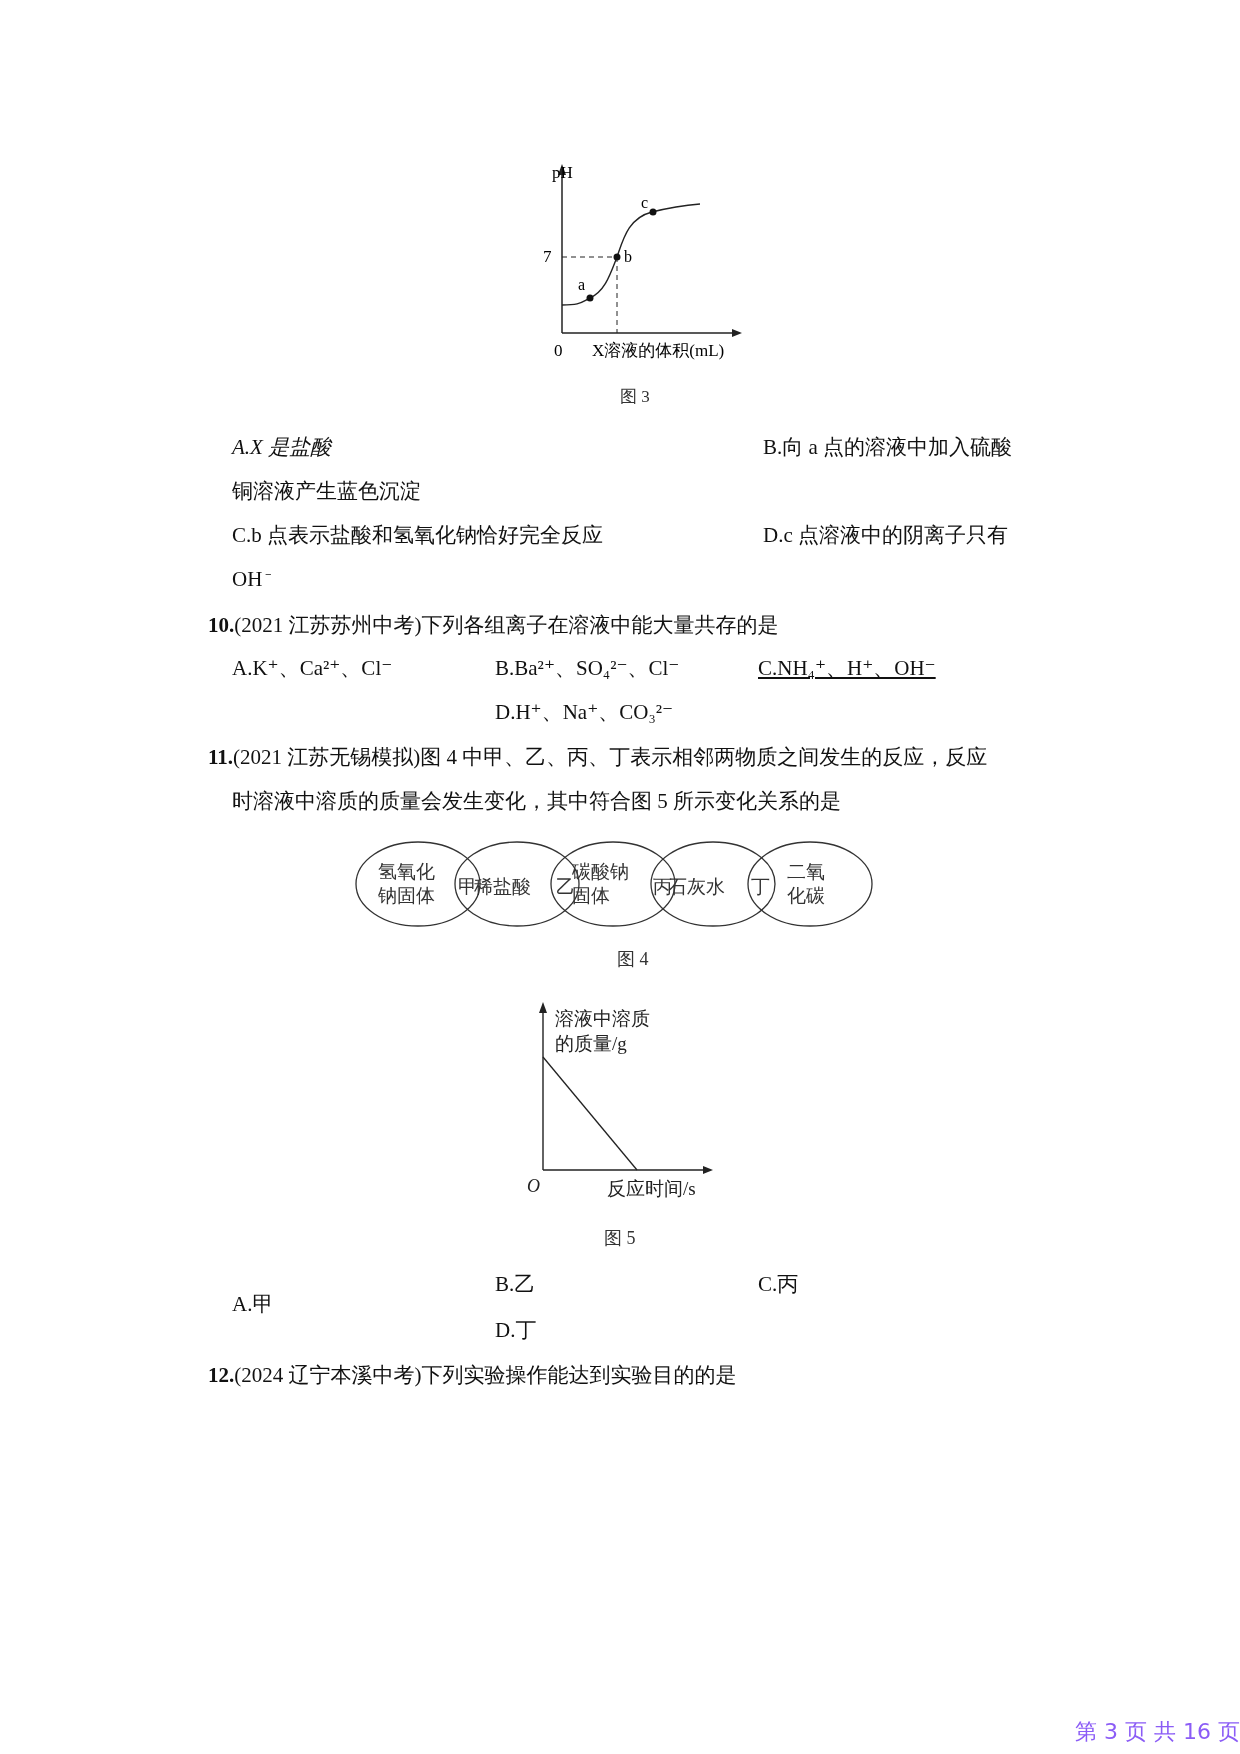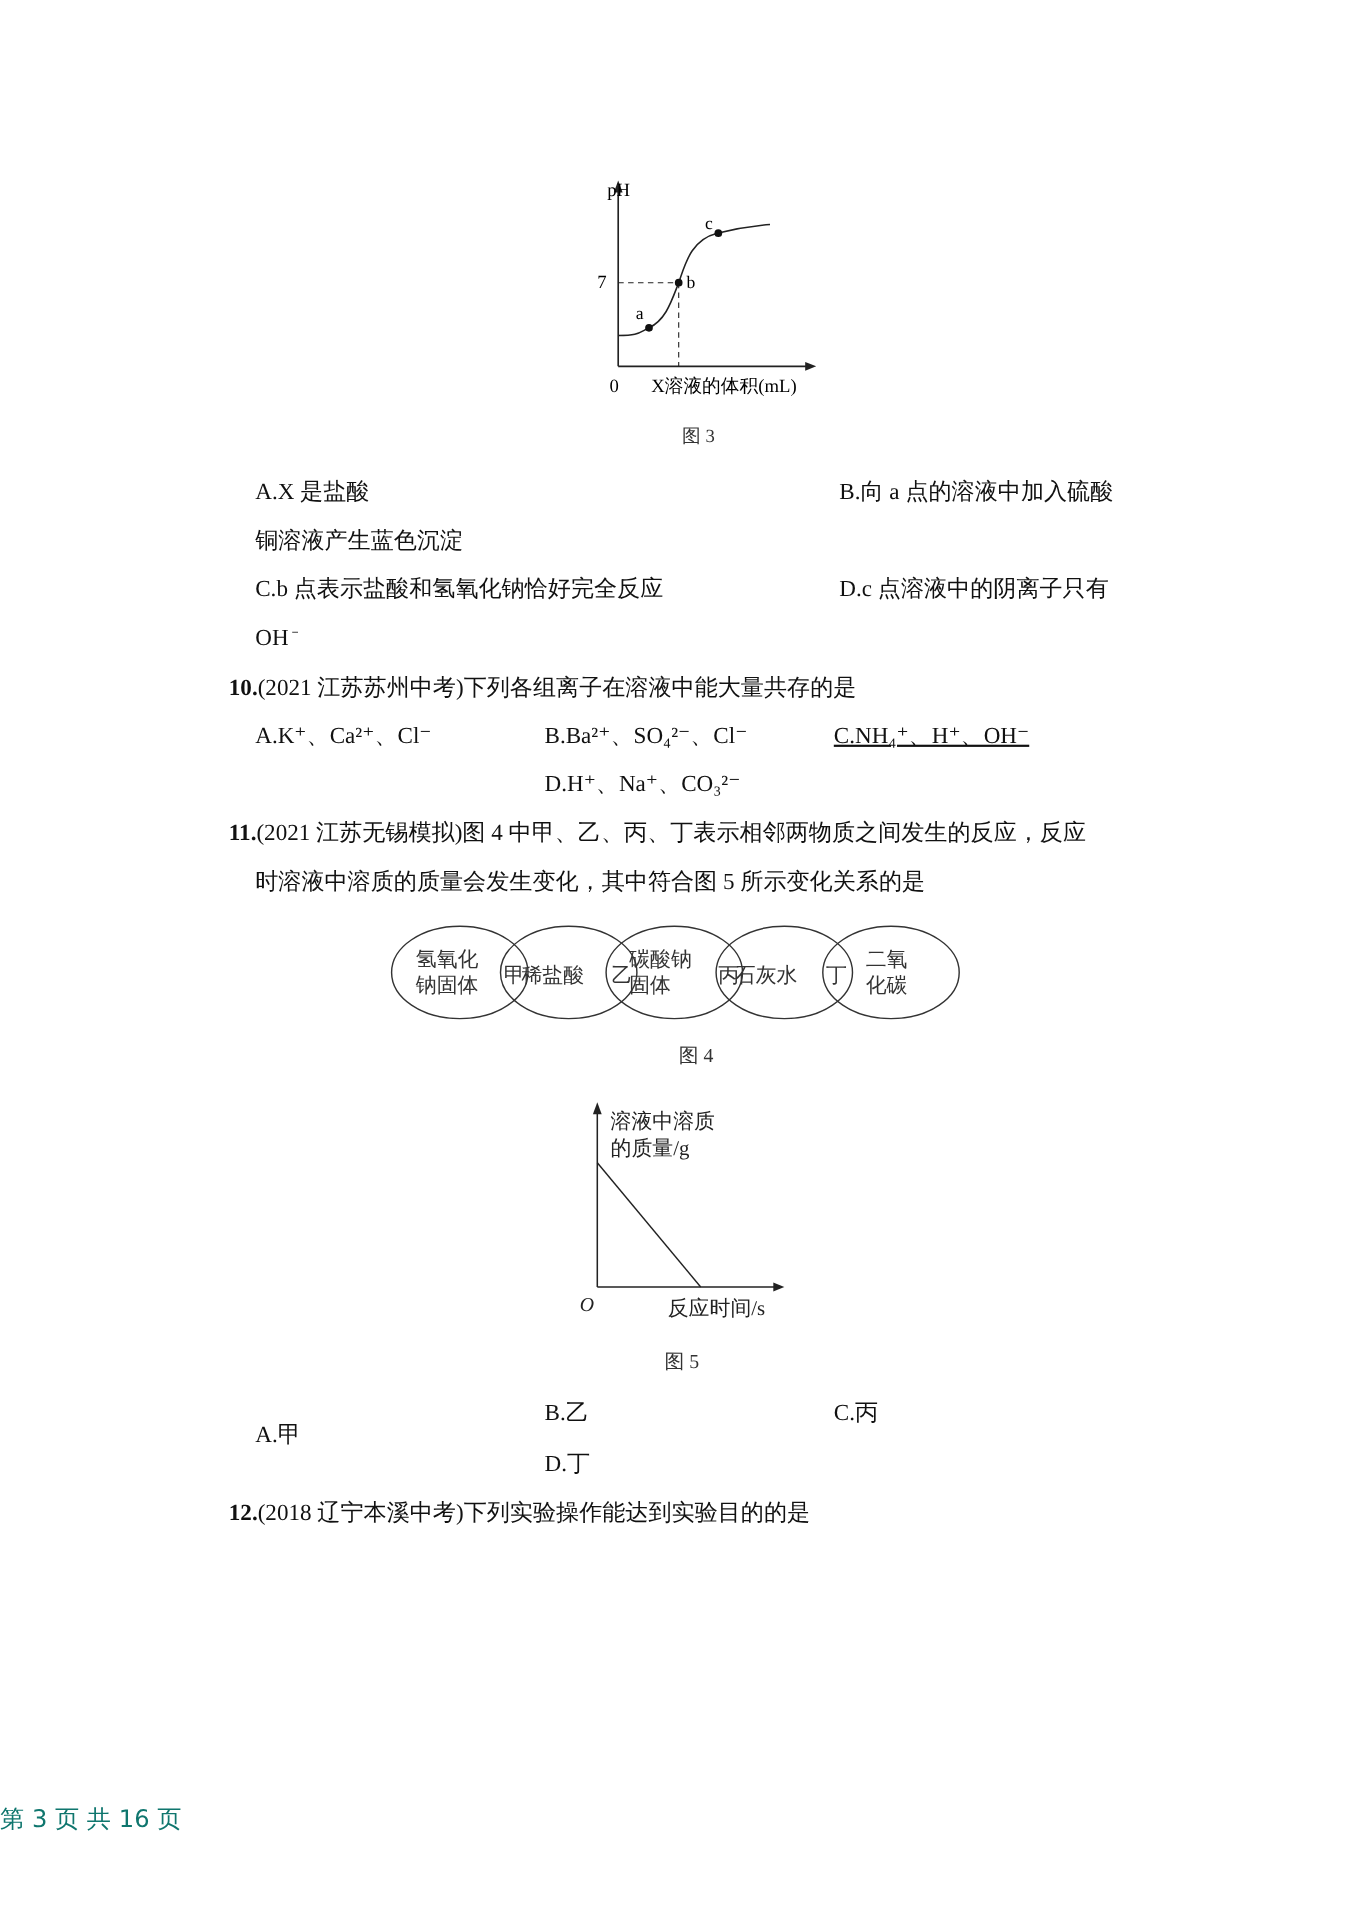--- a/index.html
+++ b/index.html
@@ -2,22 +2,22 @@
 <html><head>
 <meta charset="utf-8">
 <style>
   html, body { margin: 0; padding: 0; background: #ffffff; }
   body { width: 1240px; height: 1754px; position: relative; overflow: hidden;
          font-family: "Liberation Serif", "DejaVu Serif", serif; color: #111; }
   .line { position: absolute; font-size: 21px; line-height: 28px; white-space: nowrap; }
   .qnum { font-weight: bold; text-align: right; }
   sup, sub { font-size: 12px; line-height: 0; }
   .fig { position: absolute; }
-  .footer { position: absolute; left: 0; width: 1240px; text-align: left; top: 1639px;
-            font-family: "DejaVu Sans", sans-serif; font-size: 22px; color: #0f766e; }
+  .footer { position: absolute; left: 0; width: 1240px; text-align: right; top: 1717px;
+            font-family: "DejaVu Sans", sans-serif; font-size: 22px; color: #8b5cf6; }
   svg text { font-family: "Liberation Serif", "DejaVu Serif", serif; }
 </style>
 </head>
 <body>
 
 <div class="fig" style="left:500px; top:148px; width:260px; height:260px;">
   <svg width="260" height="260" viewBox="500 148 260 260">
 
     <line x1="562" y1="333" x2="735" y2="333" stroke="#222" stroke-width="1.5"></line>
     <polygon points="742,333 732,329 732,337" fill="#222"></polygon>
@@ -35,21 +35,21 @@
     <text x="543" y="262" font-size="17">7</text>
     <text x="554" y="356" font-size="17">0</text>
     <text x="592" y="356" font-size="17">X溶液的体积(mL)</text>
     <text x="578" y="290" font-size="16">a</text>
     <text x="624" y="262" font-size="16">b</text>
     <text x="641" y="208" font-size="16">c</text>
     <text x="620" y="402" font-size="17" fill="#333">图 3</text>
   </svg>
 </div>
 
-<div class="line" style="left:232px; top:433px;">A.X 是盐酸</div>
+<div class="line" style="left:232px; top:433px;font-style:italic;">A.X 是盐酸</div>
 <div class="line" style="left:763px; top:433px;">B.向 a 点的溶液中加入硫酸</div>
 <div class="line" style="left:232px; top:477px;">铜溶液产生蓝色沉淀</div>
 <div class="line" style="left:232px; top:521px;">C.b 点表示盐酸和氢氧化钠恰好完全反应</div>
 <div class="line" style="left:763px; top:521px;">D.c 点溶液中的阴离子只有</div>
 <div class="line" style="left:232px; top:565px;">
   <span>OH</span><sup>－</sup>
 </div>
 
 <div class="line" style="left:208px; top:611px;">
   <span class="qnum">10.</span><span>(2021 江苏苏州中考)下列各组离子在溶液中能大量共存的是</span>
@@ -101,16 +101,16 @@
     <text x="604" y="1244" font-size="18" fill="#333">图 5</text>
   </svg>
 </div>
 
 <div class="line" style="left:232px; top:1270px;margin-top:20px;">A.甲</div>
 <div class="line" style="left:495px; top:1270px;">B.乙</div>
 <div class="line" style="left:758px; top:1270px;">C.丙</div>
 <div class="line" style="left:495px; top:1316px;">D.丁</div>
 
 <div class="line" style="left:208px; top:1361px;">
-  <span class="qnum">12.</span><span>(2018 辽宁本溪中考)下列实验操作能达到实验目的的是</span>
+  <span class="qnum">12.</span><span>(2024 辽宁本溪中考)下列实验操作能达到实验目的的是</span>
 </div>
 
 <div class="footer">第 3 页 共 16 页</div>
 
 </body></html>

